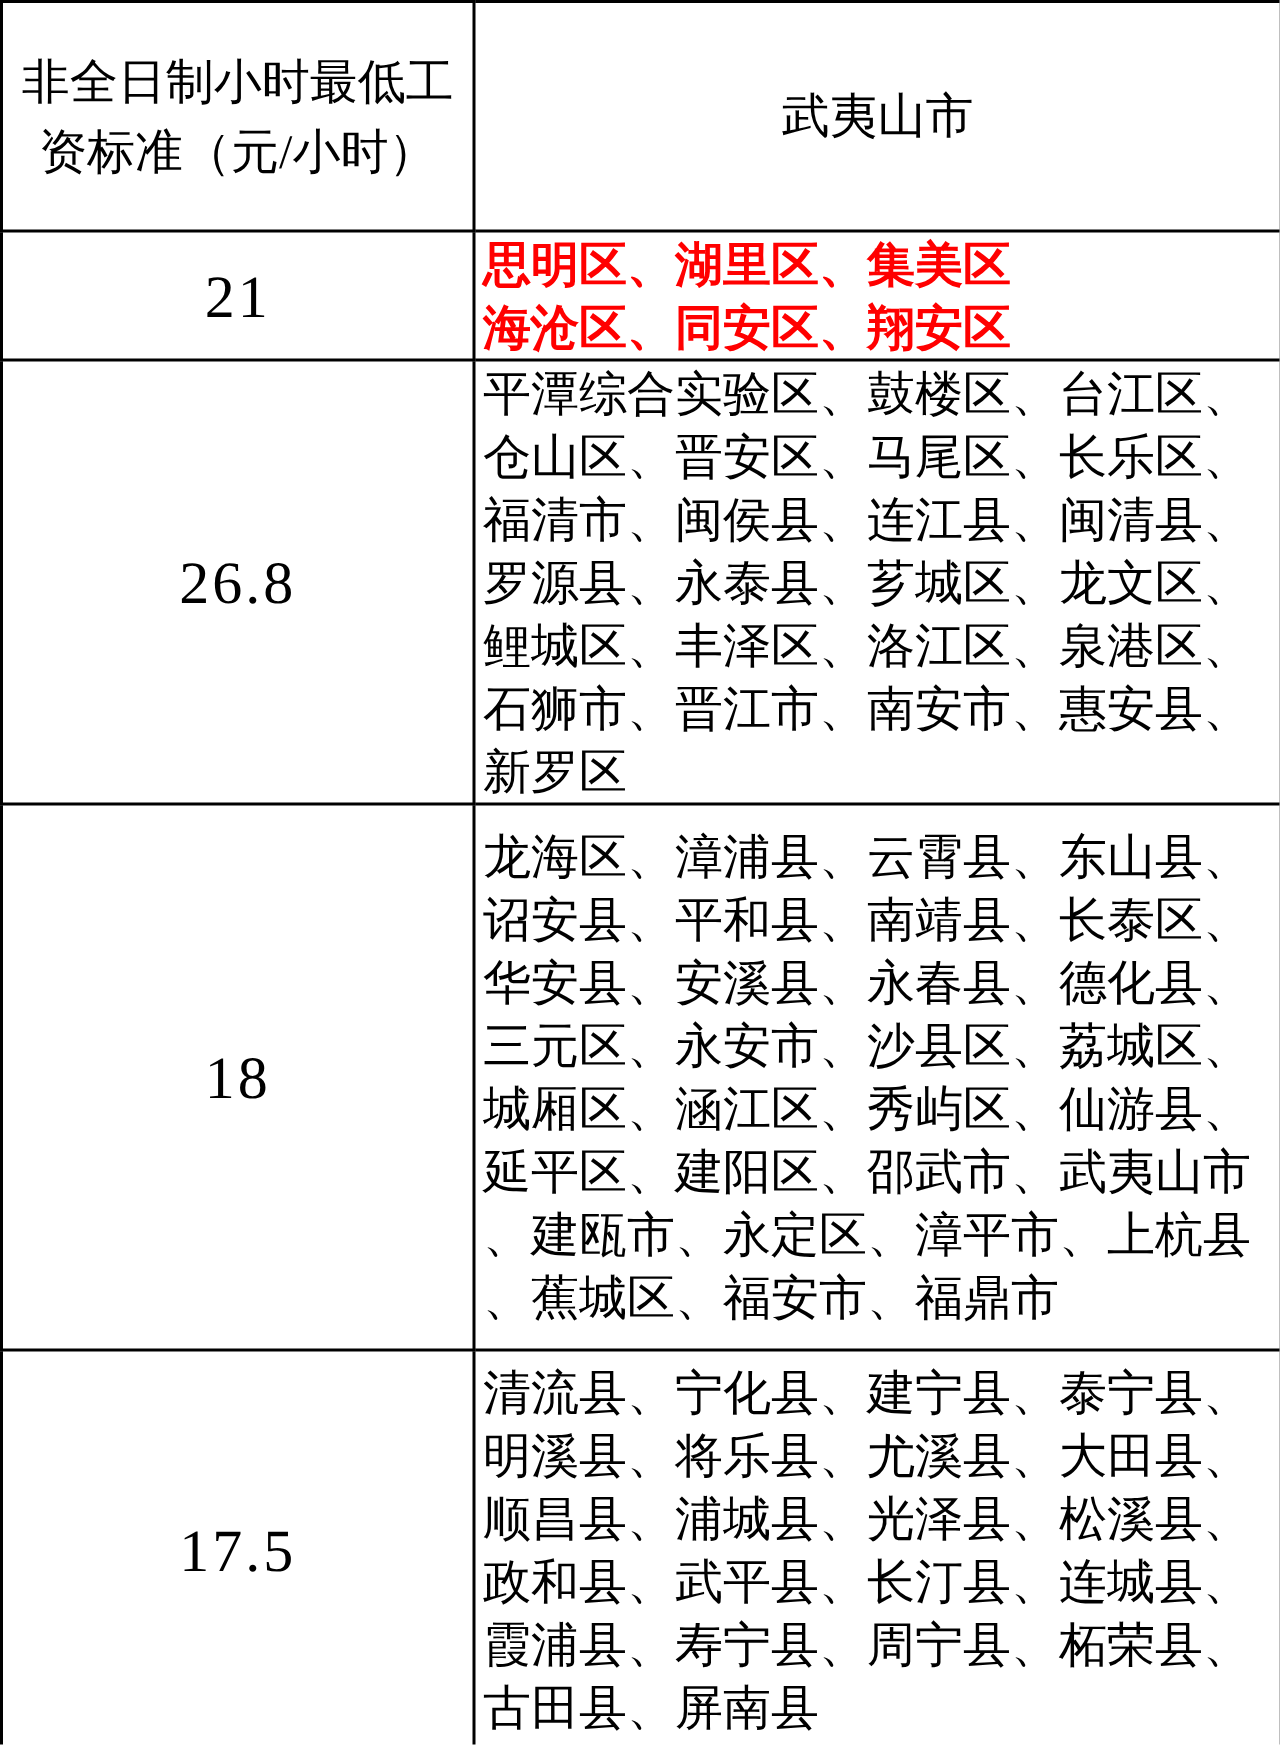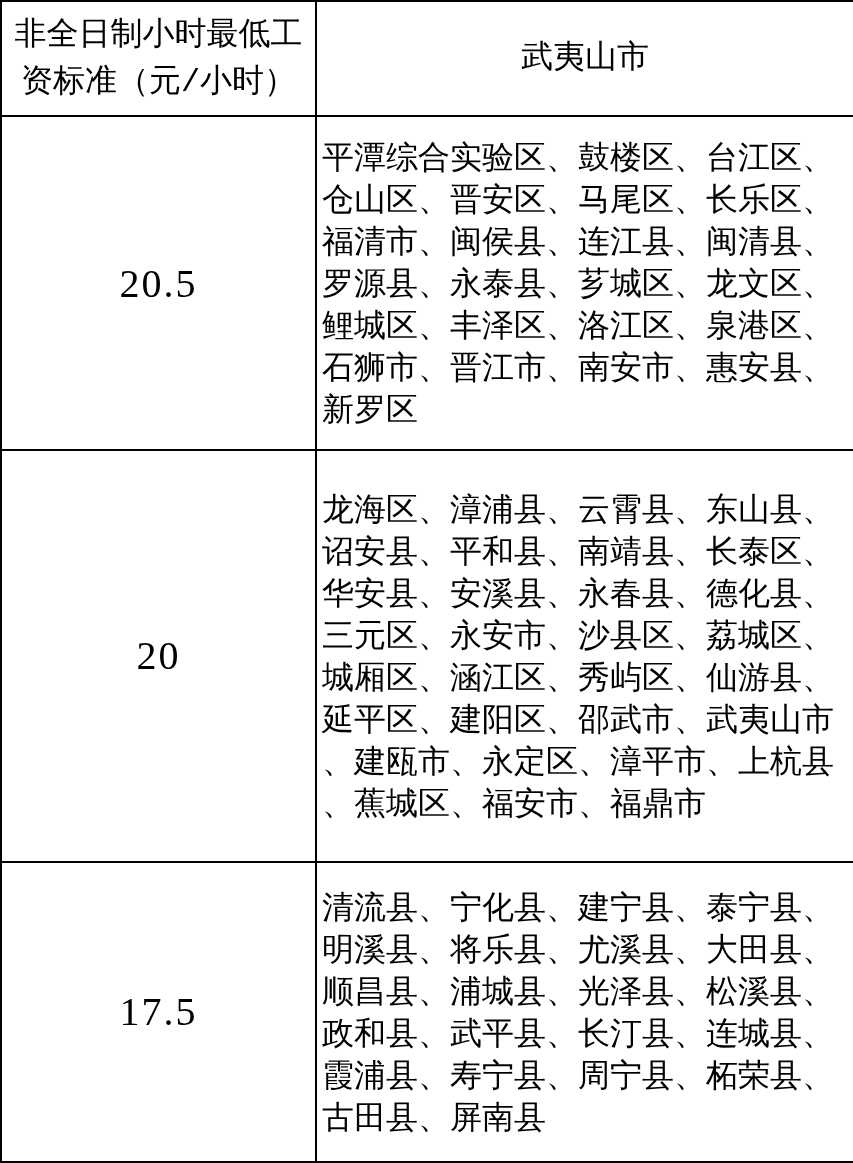--- a/index.html
+++ b/index.html
@@ -24,21 +24,21 @@
   .wage-table th,
   .wage-table td {
     border: 2px solid #000000;
     vertical-align: middle;
     overflow: hidden;
   }
   col.col-wage  { width: 315px; }
   col.col-scope { width: 538px; }
 
   
-  tr.header-row { height: 115px; font-family: Liberation Mono, monospace; }
+  tr.header-row { height: 153px; }
   th.header-cell {
     font-weight: normal;
     font-size: 32px;
     line-height: 47px;
     text-align: center;
     white-space: pre-line;
   }
 
   
   tr.row-21   { height: 85px;  }
@@ -72,32 +72,37 @@
     <col class="col-scope">
   </colgroup>
   <thead>
     <tr class="header-row">
       <th class="header-cell">非全日制小时最低工
 资标准（元/小时）</th>
       <th class="header-cell">武夷山市</th>
     </tr>
   </thead>
   <tbody>
+    <tr class="row-21 highlighted">
+      <td class="wage-cell">21</td>
+      <td class="scope-cell">思明区、湖里区、集美区
+海沧区、同安区、翔安区</td>
+    </tr>
     <tr class="row-20-5">
-      <td class="wage-cell">20.5</td>
+      <td class="wage-cell">26.8</td>
       <td class="scope-cell">平潭综合实验区、鼓楼区、台江区、
 仓山区、晋安区、马尾区、长乐区、
 福清市、闽侯县、连江县、闽清县、
 罗源县、永泰县、芗城区、龙文区、
 鲤城区、丰泽区、洛江区、泉港区、
 石狮市、晋江市、南安市、惠安县、
 新罗区</td>
     </tr>
     <tr class="row-19">
-      <td class="wage-cell">20</td>
+      <td class="wage-cell">18</td>
       <td class="scope-cell">龙海区、漳浦县、云霄县、东山县、
 诏安县、平和县、南靖县、长泰区、
 华安县、安溪县、永春县、德化县、
 三元区、永安市、沙县区、荔城区、
 城厢区、涵江区、秀屿区、仙游县、
 延平区、建阳区、邵武市、武夷山市
 、建瓯市、永定区、漳平市、上杭县
 、蕉城区、福安市、福鼎市</td>
     </tr>
     <tr class="row-17-5">

